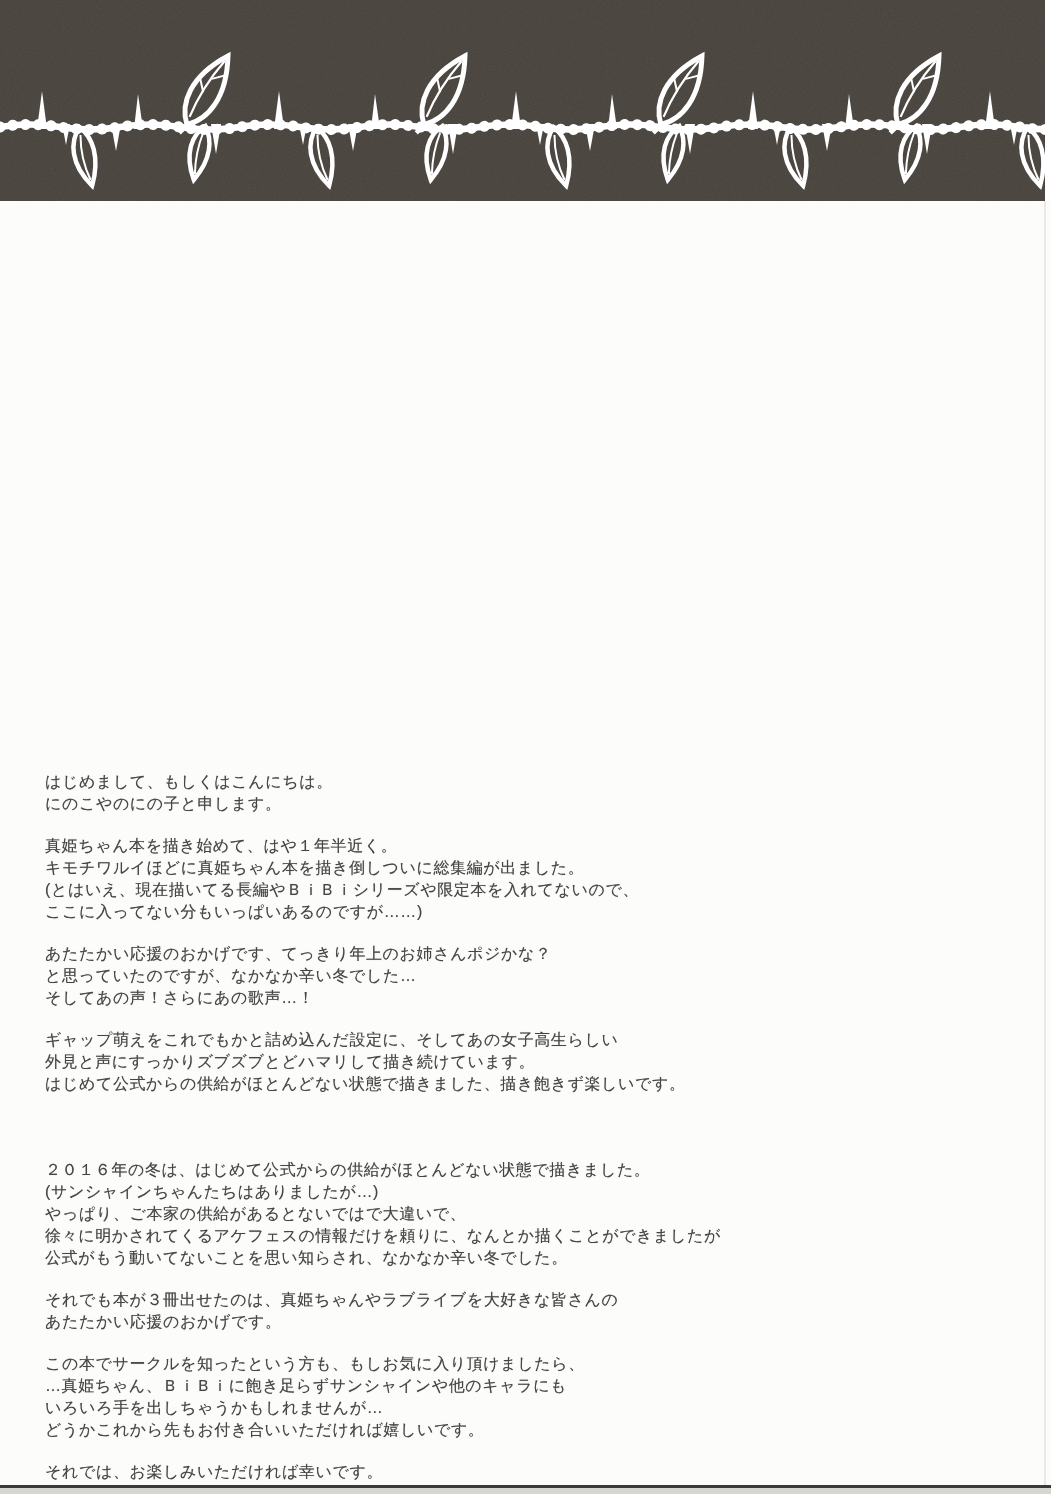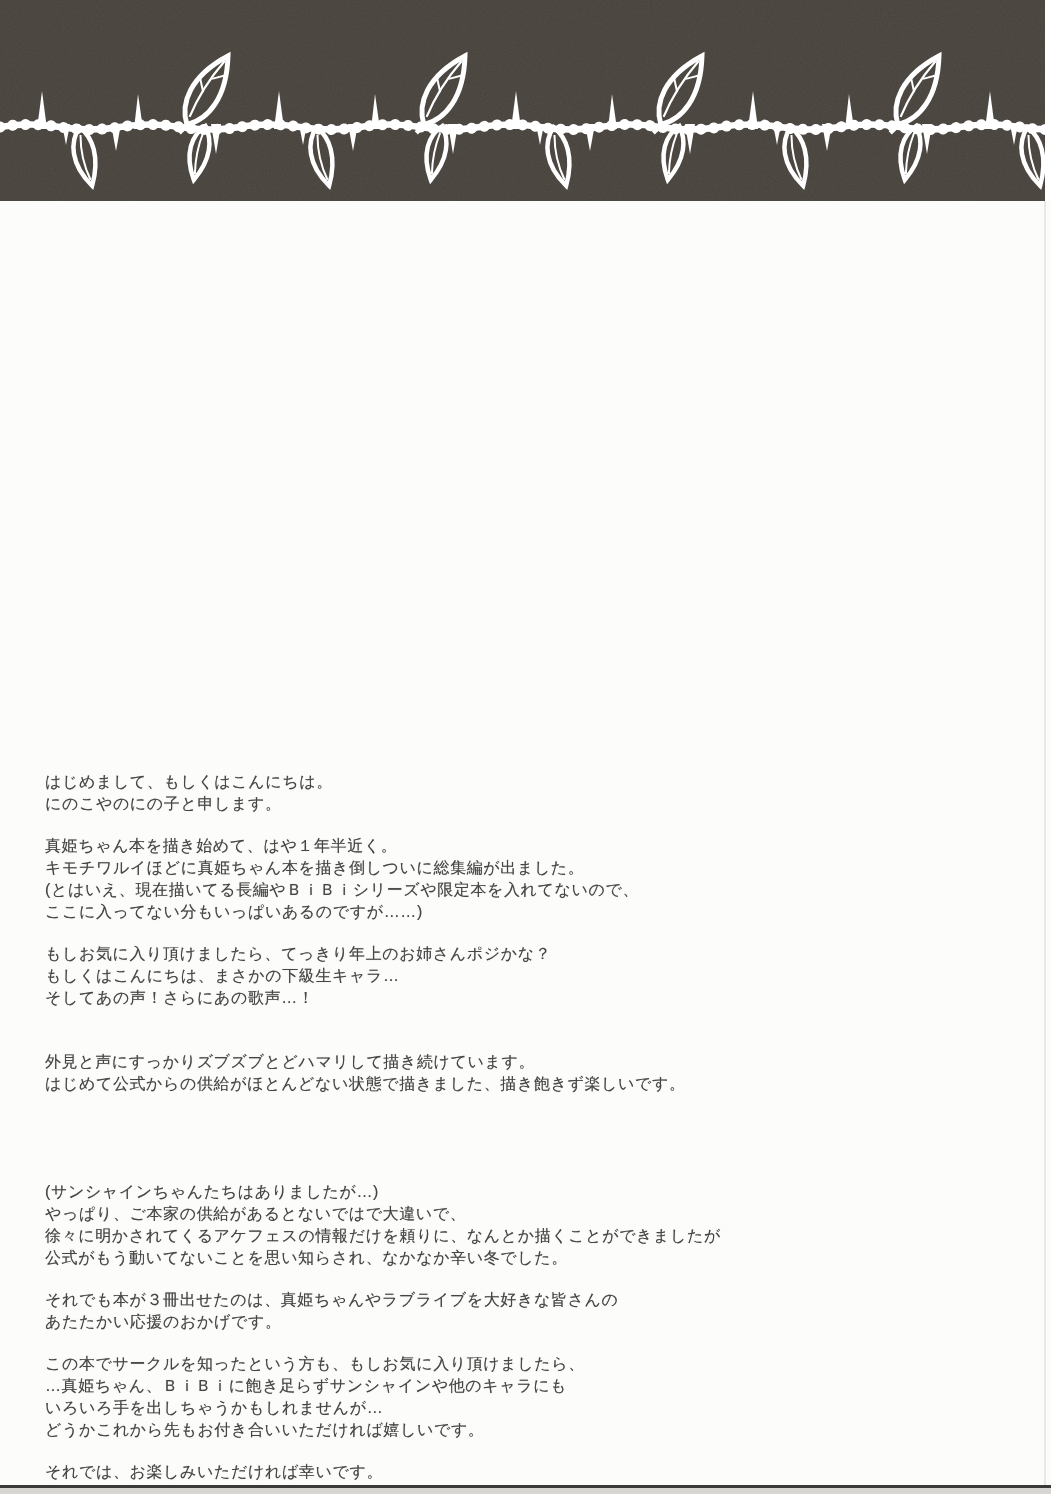--- a/index.html
+++ b/index.html
@@ -122,23 +122,23 @@
       <use href="#vine-unit" transform="translate(899,0)"></use>
       <use href="#vine-unit" transform="translate(1136,0)"></use>
 
       <rect x="1045" y="0" width="6" height="201" fill="#ffffff"></rect>
     </svg>
   </div>
 
   <div class="afterword">
       <p class="para"><span>はじめまして、もしくはこんにちは。</span><br><span>にのこやのにの子と申します。</span></p>
       <p class="para"><span>真姫ちゃん本を描き始めて、はや１年半近く。</span><br><span>キモチワルイほどに真姫ちゃん本を描き倒しついに総集編が出ました。</span><br><span>(とはいえ、現在描いてる長編やＢｉＢｉシリーズや限定本を入れてないので、</span><br><span>ここに入ってない分もいっぱいあるのですが……)</span></p>
-      <p class="para"><span>もしお気に入り頂けましたら、てっきり年上のお姉さんポジかな？</span><br><span>もしくはこんにちは、まさかの下級生キャラ…</span><br><span>そしてあの声！さらにあの歌声…！</span></p>
-      <p class="para"><br><span>外見と声にすっかりズブズブとどハマリして描き続けています。</span><br><span>はじめて公式からの供給がほとんどない状態で描きました、描き飽きず楽しいです。</span></p>
-      <p class="para"><br><br><br><span>(サンシャインちゃんたちはありましたが…)</span><br><span>やっぱり、ご本家の供給があるとないではで大違いで、</span><br><span>徐々に明かされてくるアケフェスの情報だけを頼りに、なんとか描くことができましたが</span><br><span>公式がもう動いてないことを思い知らされ、なかなか辛い冬でした。</span></p>
+      <p class="para"><span>あたたかい応援のおかげです、てっきり年上のお姉さんポジかな？</span><br><span>と思っていたのですが、なかなか辛い冬でした…</span><br><span>そしてあの声！さらにあの歌声…！</span></p>
+      <p class="para"><span>ギャップ萌えをこれでもかと詰め込んだ設定に、そしてあの女子高生らしい</span><br><span>外見と声にすっかりズブズブとどハマリして描き続けています。</span><br><span>はじめて公式からの供給がほとんどない状態で描きました、描き飽きず楽しいです。</span></p>
+      <p class="para"><br><br><span>２０１６年の冬は、はじめて公式からの供給がほとんどない状態で描きました。</span><br><span>(サンシャインちゃんたちはありましたが…)</span><br><span>やっぱり、ご本家の供給があるとないではで大違いで、</span><br><span>徐々に明かされてくるアケフェスの情報だけを頼りに、なんとか描くことができましたが</span><br><span>公式がもう動いてないことを思い知らされ、なかなか辛い冬でした。</span></p>
       <p class="para"><span>それでも本が３冊出せたのは、真姫ちゃんやラブライブを大好きな皆さんの</span><br><span>あたたかい応援のおかげです。</span></p>
       <p class="para"><span>この本でサークルを知ったという方も、もしお気に入り頂けましたら、</span><br><span>…真姫ちゃん、ＢｉＢｉに飽き足らずサンシャインや他のキャラにも</span><br><span>いろいろ手を出しちゃうかもしれませんが…</span><br><span>どうかこれから先もお付き合いいただければ嬉しいです。</span></p>
       <p class="para"><span>それでは、お楽しみいただければ幸いです。</span></p>
     </div>
 
   <div class="right-scan-edge"></div>
   <div class="bottom-line"></div>
   <div class="bottom-strip"></div>
 
 </div>

